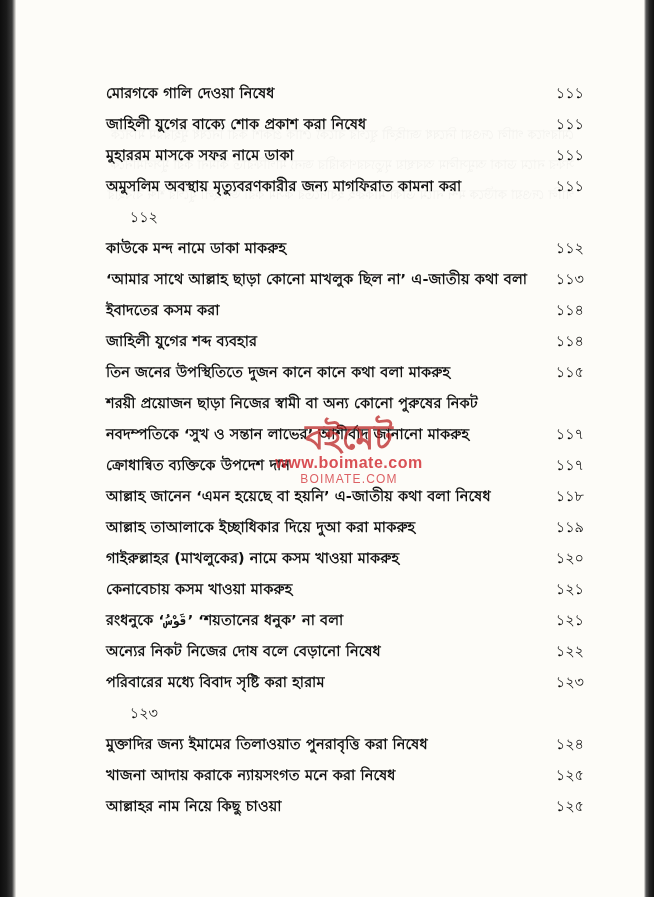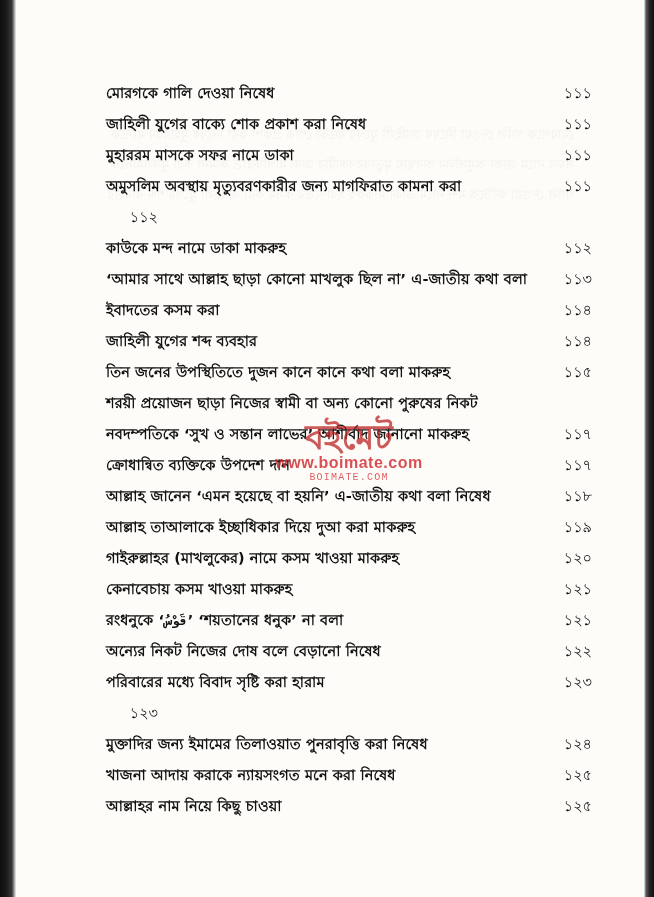--- a/index.html
+++ b/index.html
@@ -53,21 +53,21 @@
     padding: 120px 70px;
     transform: scaleX(-1);
     pointer-events: none;
     white-space: pre-wrap;
     font-family: "DejaVu Sans", sans-serif;
   }
   .toc {
     position: absolute;
     top: 82px;
     left: 90px;
-    right: 52px;
+    right: 60px;
   }
   .toc-row {
     display: flex;
     align-items: baseline;
     height: 31px;
     font-size: 14.5px;
     color: #121212;
     font-weight: 700;
     font-family: "DejaVu Sans", sans-serif;
   }
@@ -120,25 +120,25 @@
   .wm-url {
     margin-top: 2px;
     font-size: 16px;
     font-weight: 700;
     color: #cf2027;
     opacity: 0.78;
     letter-spacing: 0.5px;
     font-family: Liberation Sans, sans-serif;
   }
   .wm-sub {
-    font-size: 10px;
+    font-size: 12px;
     color: #cf2027;
     opacity: 0.7;
     letter-spacing: 1.2px;
-    font-family: Liberation Mono, monospace;
+    font-family: Liberation Sans, sans-serif;
   }
 </style>
 </head>
 <body>
 
 <div class="page">
   <div class="gutter-left"></div>
   <div class="gutter-right"></div>
 
   <div class="paper">

